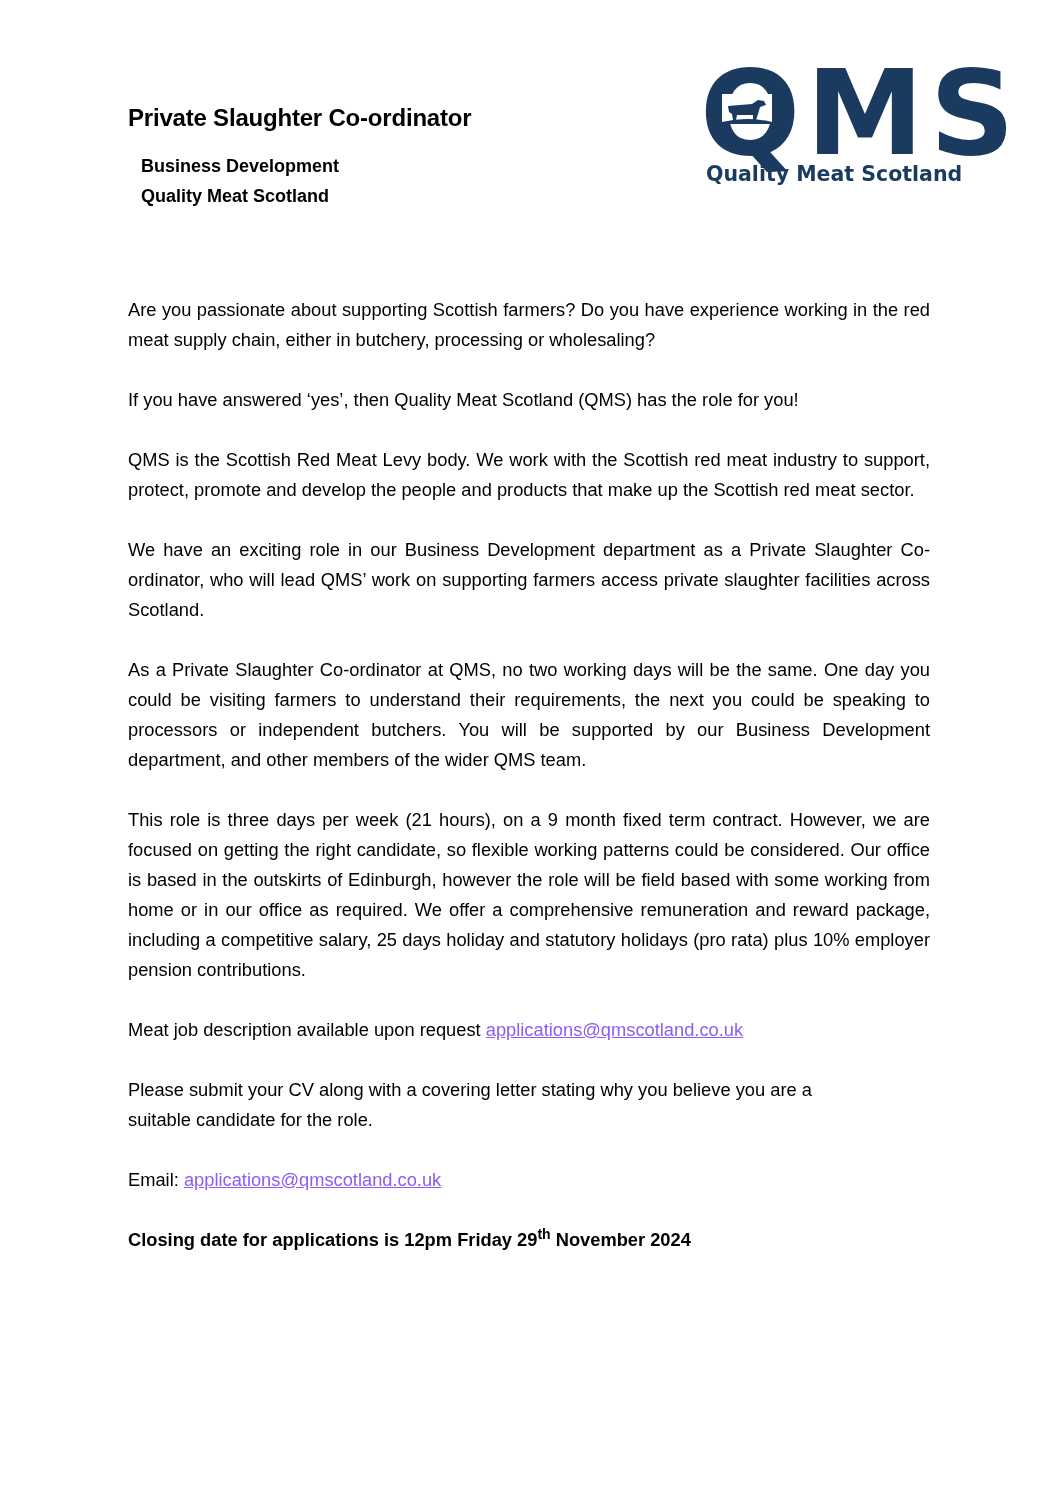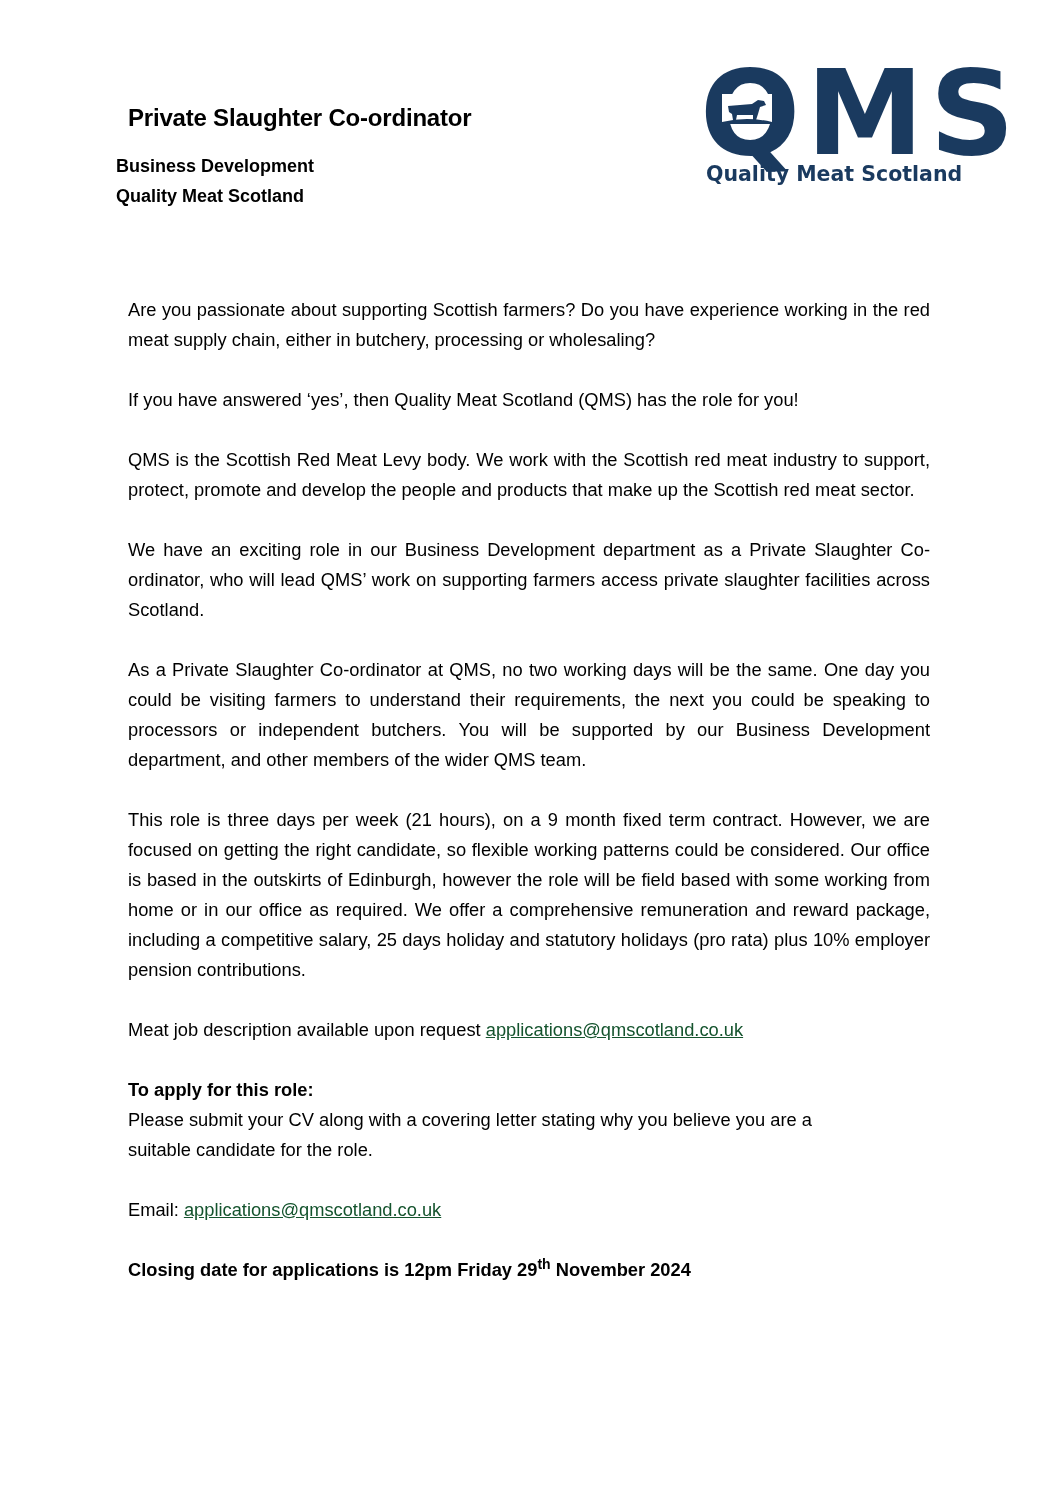--- a/index.html
+++ b/index.html
@@ -1,27 +1,27 @@
 <!DOCTYPE html>
 <html><head>
 <meta charset="utf-8">
 <style>
   html, body { margin: 0; padding: 0; background: #ffffff; }
   body { width: 1058px; height: 1497px; position: relative; overflow: hidden;
          font-family: "Liberation Sans", sans-serif; color: #000; }
   .title { position: absolute; left: 128px; top: 104px; font-size: 24px; font-weight: bold; letter-spacing: -0.2px; }
-  .subline { position: absolute; left: 116px; font-size: 18px; font-weight: bold; }
+  .subline { position: absolute; left: 141px; font-size: 18px; font-weight: bold; }
   .logo { position: absolute; left: 700px; top: 62px; width: 275px; height: 130px; }
   .logo-letters { position: absolute; left: 0; top: -8px; font-size: 118px; font-weight: bold; color: #1a3a5f; letter-spacing: 6px; line-height: 1; font-family: "DejaVu Sans", sans-serif; }
   .logo-tag { position: absolute; left: 6px; top: 100px; font-size: 20.5px; font-weight: bold; color: #1a3a5f; font-family: "DejaVu Sans", sans-serif; white-space: nowrap; }
   .cow { position: absolute; left: 22px; top: 32px; width: 50px; height: 30px; }
   .body { position: absolute; left: 128px; width: 802px; font-size: 18.3px; line-height: 30px; }
   .para { margin: 0 0 30px 0; text-align: justify; }
   .para.left { text-align: left; }
-  a { color: #14532d; }
+  a { color: #8b5cf6; }
   .bold { font-weight: bold; }
   sup { font-size: 14px; line-height: 0; }
 </style>
 </head>
 <body>
 
 <div class="title">Private Slaughter Co-ordinator</div>
 <div class="subline" style="top:156px;">Business Development</div>
 <div class="subline" style="top:186px;">Quality Meat Scotland</div>
 
@@ -36,17 +36,16 @@
 </div>
 
 <div class="body" style="top:295px;">
   <p class="para">Are you passionate about supporting Scottish farmers?  Do you have experience working in the red meat supply chain, either in butchery, processing or wholesaling?</p>
   <p class="para">If you have answered ‘yes’, then Quality Meat Scotland (QMS) has the role for you!</p>
   <p class="para">QMS is the Scottish Red Meat Levy body. We work with the Scottish red meat industry to support, protect, promote and develop the people and products that make up the Scottish red meat sector.</p>
   <p class="para">We have an exciting role in our Business Development department as a Private Slaughter Co-ordinator, who will lead QMS’ work on supporting farmers access private slaughter facilities across Scotland.</p>
   <p class="para">As a Private Slaughter Co-ordinator at QMS, no two working days will be the same. One day you could be visiting farmers to understand their requirements, the next you could be speaking to processors or independent butchers. You will be supported by our Business Development department, and other members of the wider QMS team.</p>
   <p class="para">This role is  three days per week (21 hours), on a 9 month fixed term contract. However, we are focused on getting the right candidate, so flexible working patterns could be considered. Our office is based in the outskirts of Edinburgh, however the role will be field based with some working from home or in our office as required. We offer a comprehensive remuneration and reward package, including a competitive salary, 25 days holiday and statutory holidays (pro rata)  plus 10% employer pension contributions.</p>
   <p class="para left"><span>Meat job description available upon request </span><a href="#">applications@qmscotland.co.uk</a></p>
-  <p class="para left" style="margin-bottom:0;"><span class="bold">To apply for this role:</span></p>
   <p class="para left" style="width:740px;">Please submit your CV along with a covering letter stating why you believe you are a suitable candidate for the role.</p>
   <p class="para left"><span>Email: </span><a href="#">applications@qmscotland.co.uk</a></p>
   <p class="para left bold"><span>Closing date for applications is 12pm Friday 29</span><sup>th</sup><span> November 2024</span></p>
 </div>
 
 </body></html>

